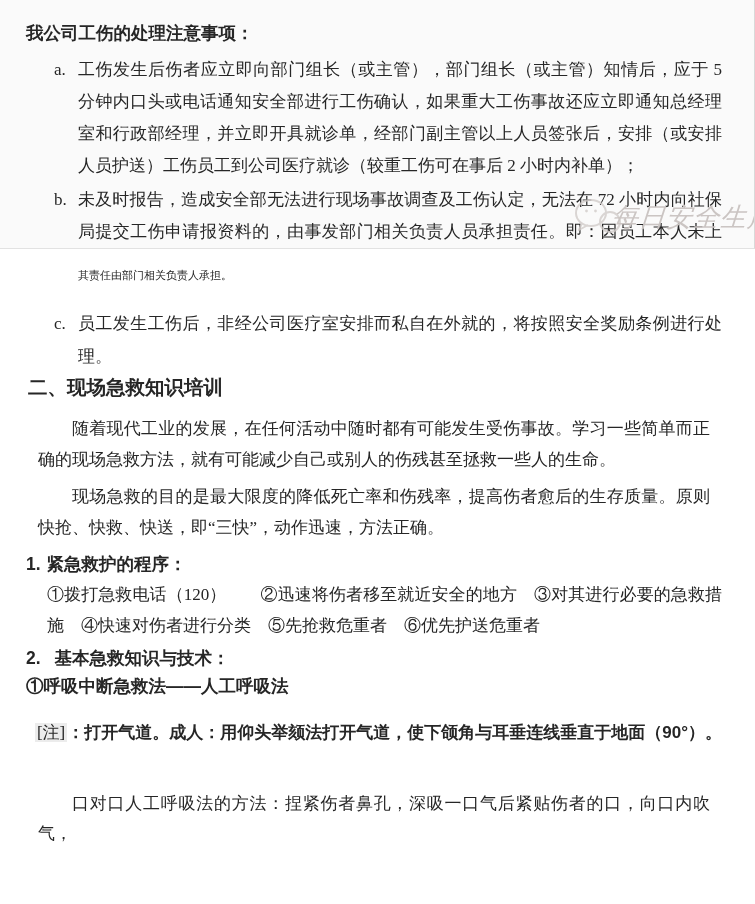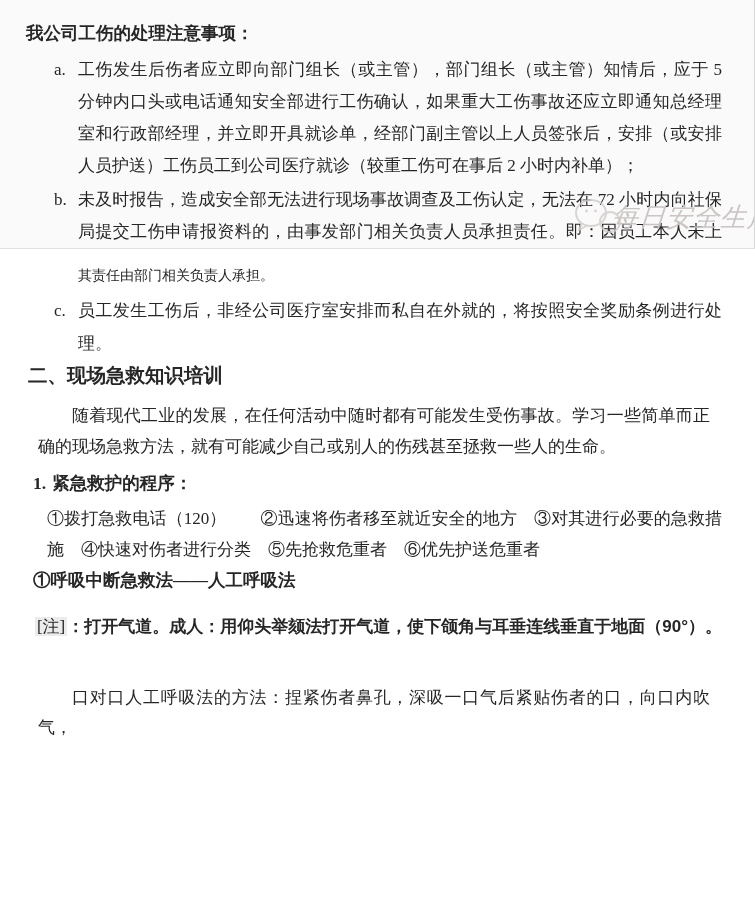--- a/index.html
+++ b/index.html
@@ -20,29 +20,29 @@
 
   .doc-title{
     font-family:"Liberation Sans","DejaVu Sans",sans-serif;
     font-size:17.5px;font-weight:700;line-height:26px;margin:0 0 8px 0;
   }
   .li{position:relative;padding-left:52px;font-size:17px;line-height:32px;text-align:justify;}
   .li .marker{position:absolute;left:28px;top:0;}
   .li-b{margin-top:2px;}
   .li-c{margin-top:2px;line-height:33px;}
 
-  .b-cont{margin:11px 0 3px;padding-left:52px;font-size:14px;line-height:31px;}
+  .b-cont{margin:11px 0 16px;padding-left:52px;font-size:11px;line-height:31px;}
 
   .section-title{
-    font-family:Liberation Serif, serif;
+    font-family:Liberation Mono, monospace;
     font-size:19.5px;font-weight:700;line-height:28px;margin:2px 0 5px 2px;
   }
   p.indent{text-indent:2em;font-size:17px;line-height:31px;margin:10px 12px 0;text-align:justify;}
   p.para2{margin-top:6px;}
-  h3{font-family:Liberation Serif, serif;font-size:17.5px;font-weight:700;line-height:26px;margin:7px;}
+  h3{font-family:Liberation Sans, sans-serif;font-size:17.5px;font-weight:700;line-height:26px;margin:0;}
   .h-proc{margin-top:8px;}
   .h-proc .num{margin-right:6px;}
   .h-basic{margin-top:4px;}
   .h-basic .num{margin-right:14px;}
   .h-breath{margin-top:2px;}
   p.steps{margin:2px 0 0 21px;font-size:17px;line-height:31px;text-align:justify;}
   p.breath{margin-top:8px;line-height:30px;}
   p.note{margin:20px 0 0;font-size:17px;line-height:28px;text-align:right;}
   .note-label{background:#ececec;padding:0 2px;}
   .note-text{font-family:"Liberation Sans","DejaVu Sans",sans-serif;font-weight:700;}
@@ -93,25 +93,27 @@
     <p class="b-cont">其责任由部门相关负责人承担。</p>
 
     <div class="li li-c">
       <span class="marker">c.</span>
       <span>员工发生工伤后，非经公司医疗室安排而私自在外就的，将按照安全奖励条例进行处理。</span>
     </div>
 
     <h2 class="section-title">二、现场急救知识培训</h2>
 
     <p class="indent">随着现代工业的发展，在任何活动中随时都有可能发生受伤事故。学习一些简单而正确的现场急救方法，就有可能减少自己或别人的伤残甚至拯救一些人的生命。</p>
+    <p class="indent para2">现场急救的目的是最大限度的降低死亡率和伤残率，提高伤者愈后的生存质量。原则快抢、快救、快送，即“三快”，动作迅速，方法正确。</p>
 
     <h3 class="h-proc"><span class="num">1.</span><span>紧急救护的程序：</span></h3>
 
     <p class="steps">①拨打急救电话（120）　　②迅速将伤者移至就近安全的地方　③对其进行必要的急救措施　④快速对伤者进行分类　⑤先抢救危重者　⑥优先护送危重者</p>
 
+    <h3 class="h-basic"><span class="num">2.</span><span>基本急救知识与技术：</span></h3>
 
     <h3 class="h-breath">①呼吸中断急救法——人工呼吸法</h3>
 
 
     <p class="note"><span class="note-label">[注]</span><span class="note-text">：打开气道。成人：用仰头举颏法打开气道，使下颌角与耳垂连线垂直于地面（90°）。</span></p>
 
     <p class="indent mouth">口对口人工呼吸法的方法：捏紧伤者鼻孔，深吸一口气后紧贴伤者的口，向口内吹气，</p>
   </section>
 
 </div>

